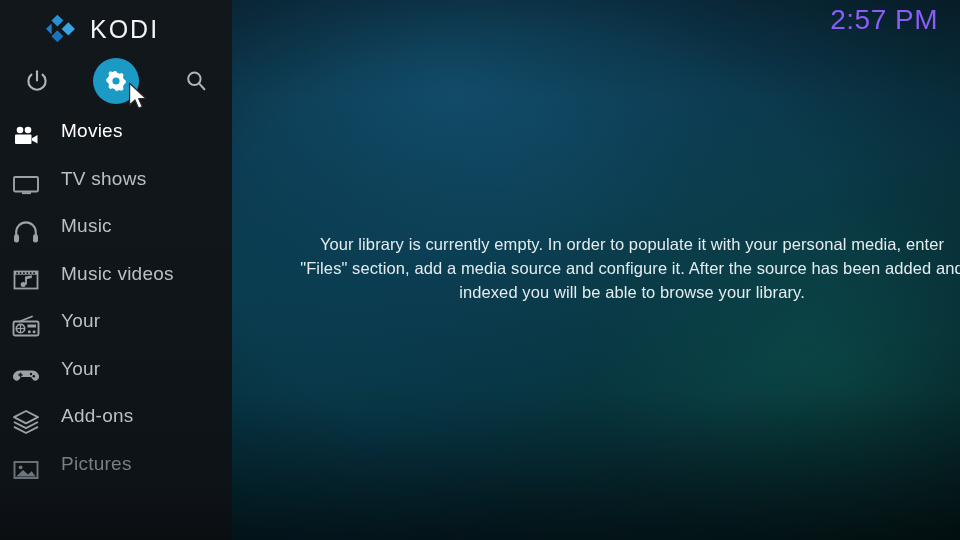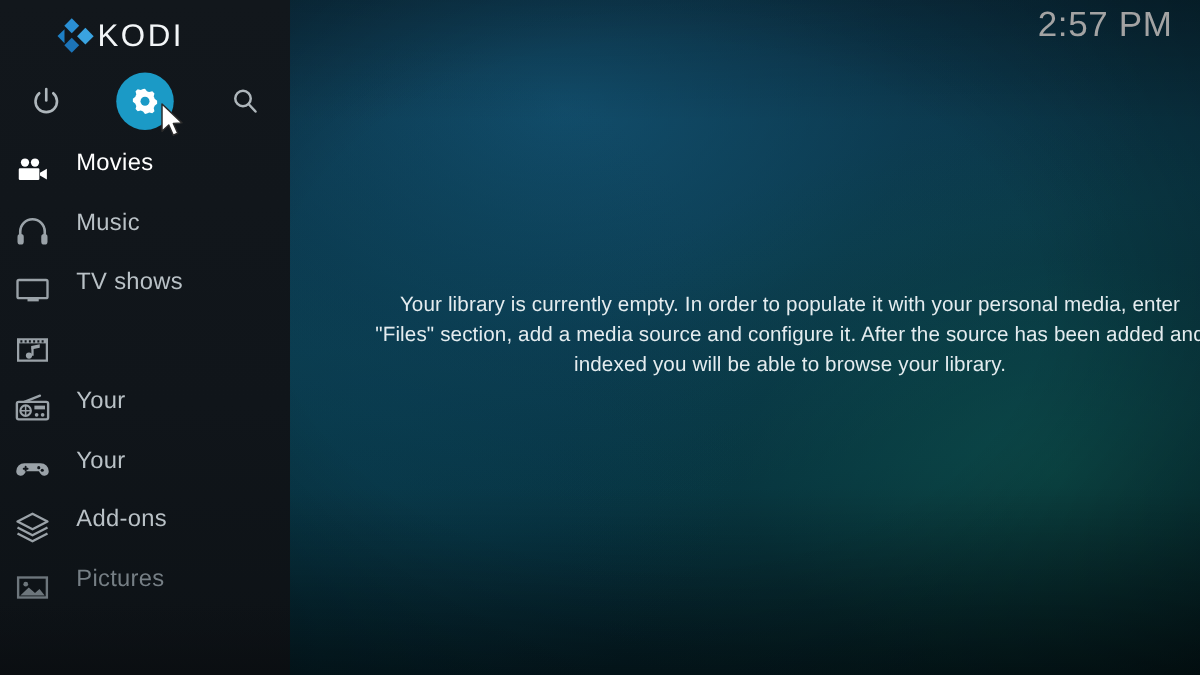--- a/index.html
+++ b/index.html
@@ -37,39 +37,39 @@
   .bg-vignette {
     background:
       radial-gradient(ellipse 760px 520px at 55% 45%, rgba(0,0,0,0) 40%, rgba(0,0,0,0.38) 82%, rgba(0,0,0,0.62) 100%),
       linear-gradient(to bottom, rgba(0,0,0,0.20) 0%, rgba(0,0,0,0) 18%, rgba(0,0,0,0) 72%, rgba(0,0,0,0.42) 100%);
   }
 
   
   .clock {
     position:absolute; top:4px; right:22px;
     font-size:28px; font-weight:300; letter-spacing:0.5px;
-    color:#a3a3a3;
+    color:#8b5cf6;
   }
 
   
   .sidebar {
     position:absolute; top:0; left:0; width:232px; height:540px;
     background:linear-gradient(to bottom, #12171c 0%, #10151a 60%, #0d1216 100%);
     overflow:hidden;
   }
   .sidebar-fade {
     position:absolute; left:0; bottom:0; width:232px; height:58px;
     background:linear-gradient(to bottom, rgba(13,18,22,0) 0%, rgba(11,15,19,0.55) 55%, rgba(10,14,17,0.92) 100%);
     pointer-events:none; z-index:5;
   }
 
   
   .logo-row {
     position:absolute; top:14px; left:44px;
-    display:flex; align-items:center; 
+    display:flex; align-items:center; gap:12px;
   }
   .logo-mark { width:34px; height:30px; display:block; }
   .logo-text {
     color:#f2f5f7; font-size:25px; font-weight:400; letter-spacing:2.0px;
   }
 
   
   .top-icons {
     position:absolute; top:58px; left:0; width:232px; height:46px;
   }
@@ -220,54 +220,55 @@
             <rect x="4" y="12.5" width="16.5" height="9.5" rx="1" fill="#ffffff"></rect>
             <path d="M21 16.2 L26.5 13.0 L26.5 21.6 L21 18.4 Z" fill="#ffffff"></path>
           </svg>
         </span>
         <span class="menu-label">Movies</span>
       </div>
 
       <div class="menu-item">
         <span class="menu-icon">
           <svg width="30" height="30" viewBox="0 0 30 30">
+            <rect x="3" y="7" width="24" height="14.5" rx="1.2" fill="none" stroke="#9aa2a8" stroke-width="1.9"></rect>
+            <rect x="11" y="22.2" width="9" height="1.9" fill="#9aa2a8"></rect>
+          </svg>
+        </span>
+        <span class="menu-label">TV shows</span>
+      </div>
+
+      <div class="menu-item">
+        <span class="menu-icon">
+          <svg width="30" height="30" viewBox="0 0 30 30">
             <path d="M5.2 19.5 v-4.3 a9.8 9.8 0 0 1 19.6 0 v4.3" fill="none" stroke="#9aa2a8" stroke-width="2.1" stroke-linecap="round"></path>
             <rect x="3.0" y="17.2" width="5.0" height="8.4" rx="2.3" fill="#9aa2a8"></rect>
             <rect x="22.0" y="17.2" width="5.0" height="8.4" rx="2.3" fill="#9aa2a8"></rect>
           </svg>
         </span>
         <span class="menu-label">Music</span>
-      </div>
-
-      <div class="menu-item">
-        <span class="menu-icon">
-          <svg width="30" height="30" viewBox="0 0 30 30">
-            <rect x="3" y="7" width="24" height="14.5" rx="1.2" fill="none" stroke="#9aa2a8" stroke-width="1.9"></rect>
-            <rect x="11" y="22.2" width="9" height="1.9" fill="#9aa2a8"></rect>
-          </svg>
-        </span>
-        <span class="menu-label">TV shows</span>
       </div>
 
       <div class="menu-item">
         <span class="menu-icon">
           <svg width="30" height="30" viewBox="0 0 30 30">
             <rect x="3.5" y="6.5" width="23" height="17" fill="none" stroke="#9aa2a8" stroke-width="1.8"></rect>
             <rect x="3.5" y="6.5" width="23" height="3.2" fill="#9aa2a8"></rect>
             <rect x="5.3" y="7.2" width="1.6" height="1.8" fill="#12171c"></rect>
             <rect x="8.7" y="7.2" width="1.6" height="1.8" fill="#12171c"></rect>
             <rect x="12.1" y="7.2" width="1.6" height="1.8" fill="#12171c"></rect>
             <rect x="15.5" y="7.2" width="1.6" height="1.8" fill="#12171c"></rect>
             <rect x="18.9" y="7.2" width="1.6" height="1.8" fill="#12171c"></rect>
             <rect x="22.3" y="7.2" width="1.6" height="1.8" fill="#12171c"></rect>
             <circle cx="12.2" cy="19.4" r="2.5" fill="#9aa2a8"></circle>
             <rect x="14.1" y="11.8" width="1.8" height="7.8" fill="#9aa2a8"></rect>
             <path d="M14.1 11.8 L20.8 10.3 L20.8 13.1 L14.1 14.6 Z" fill="#9aa2a8"></path>
           </svg>
         </span>
+        <span class="menu-label">Music videos</span>
       </div>
 
 
       <div class="menu-item">
         <span class="menu-icon">
           <svg width="30" height="30" viewBox="0 0 30 30">
             <line x1="8.5" y1="9.5" x2="21" y2="4.5" stroke="#9aa2a8" stroke-width="1.8" stroke-linecap="round"></line>
             <rect x="2.5" y="9.5" width="25" height="14" rx="1.5" fill="none" stroke="#9aa2a8" stroke-width="1.9"></rect>
             <circle cx="9.5" cy="16.5" r="4.2" fill="none" stroke="#9aa2a8" stroke-width="1.7"></circle>
             <line x1="5.6" y1="16.5" x2="13.4" y2="16.5" stroke="#9aa2a8" stroke-width="1.2"></line>

